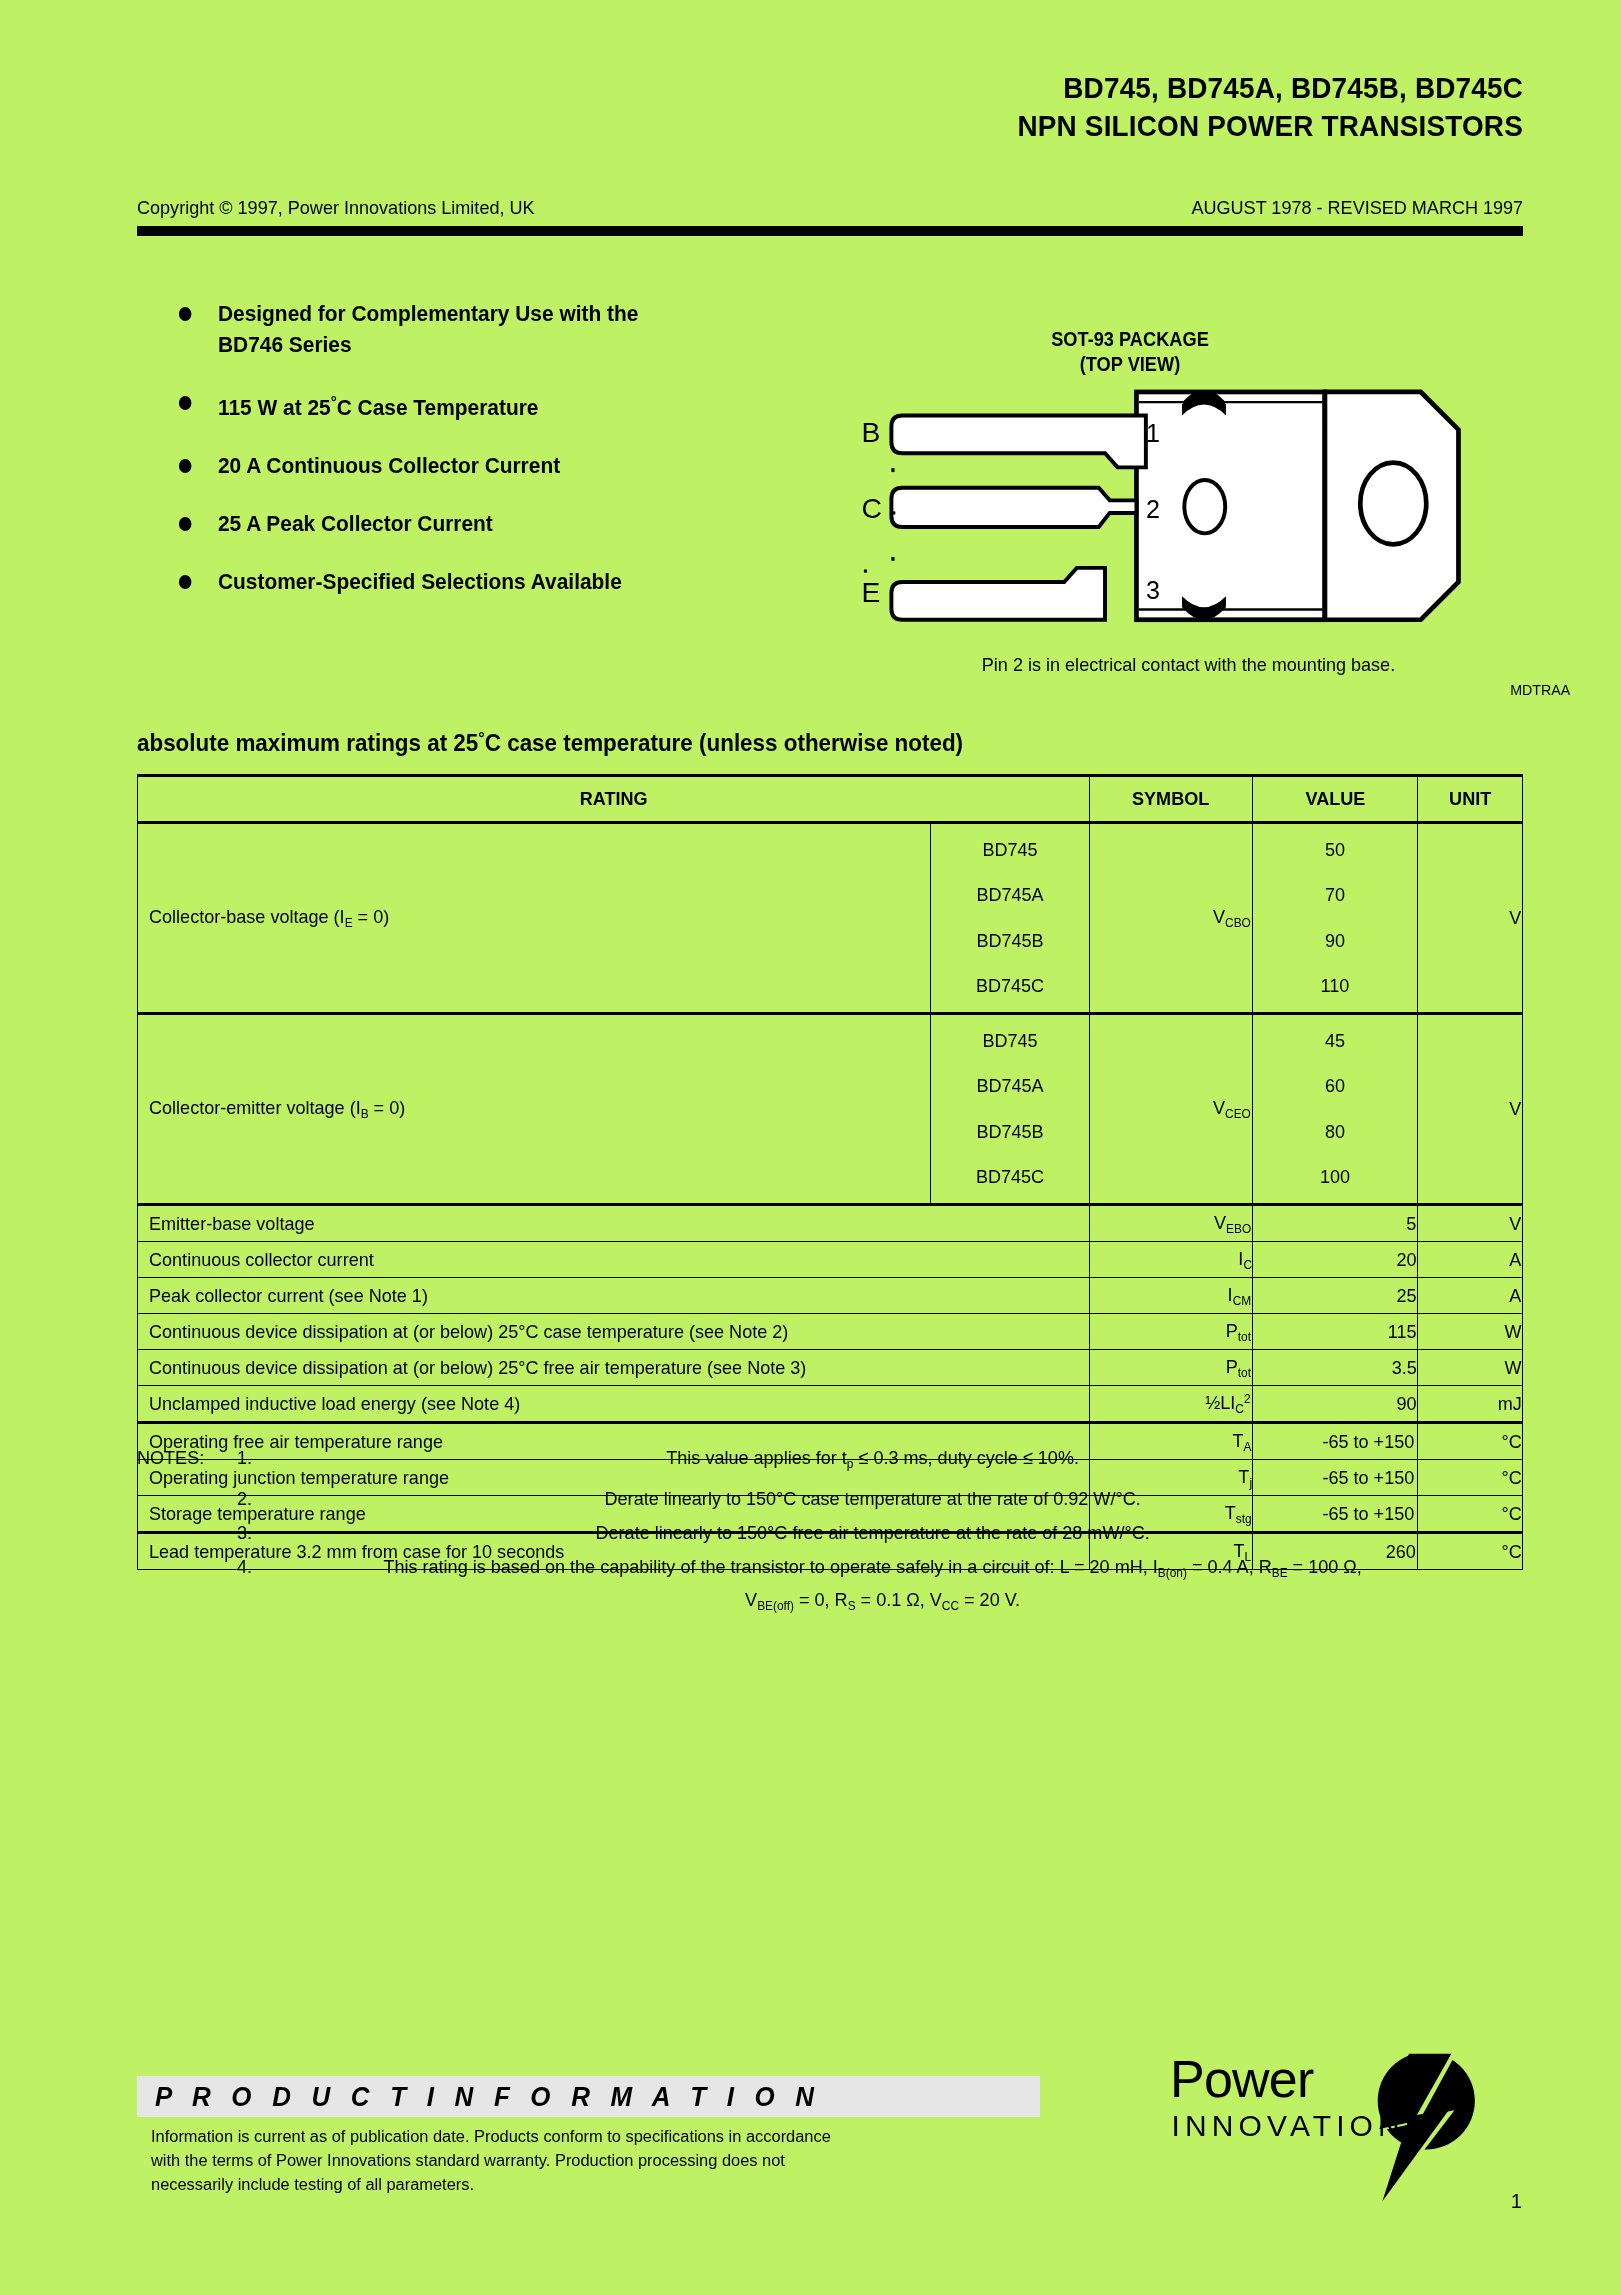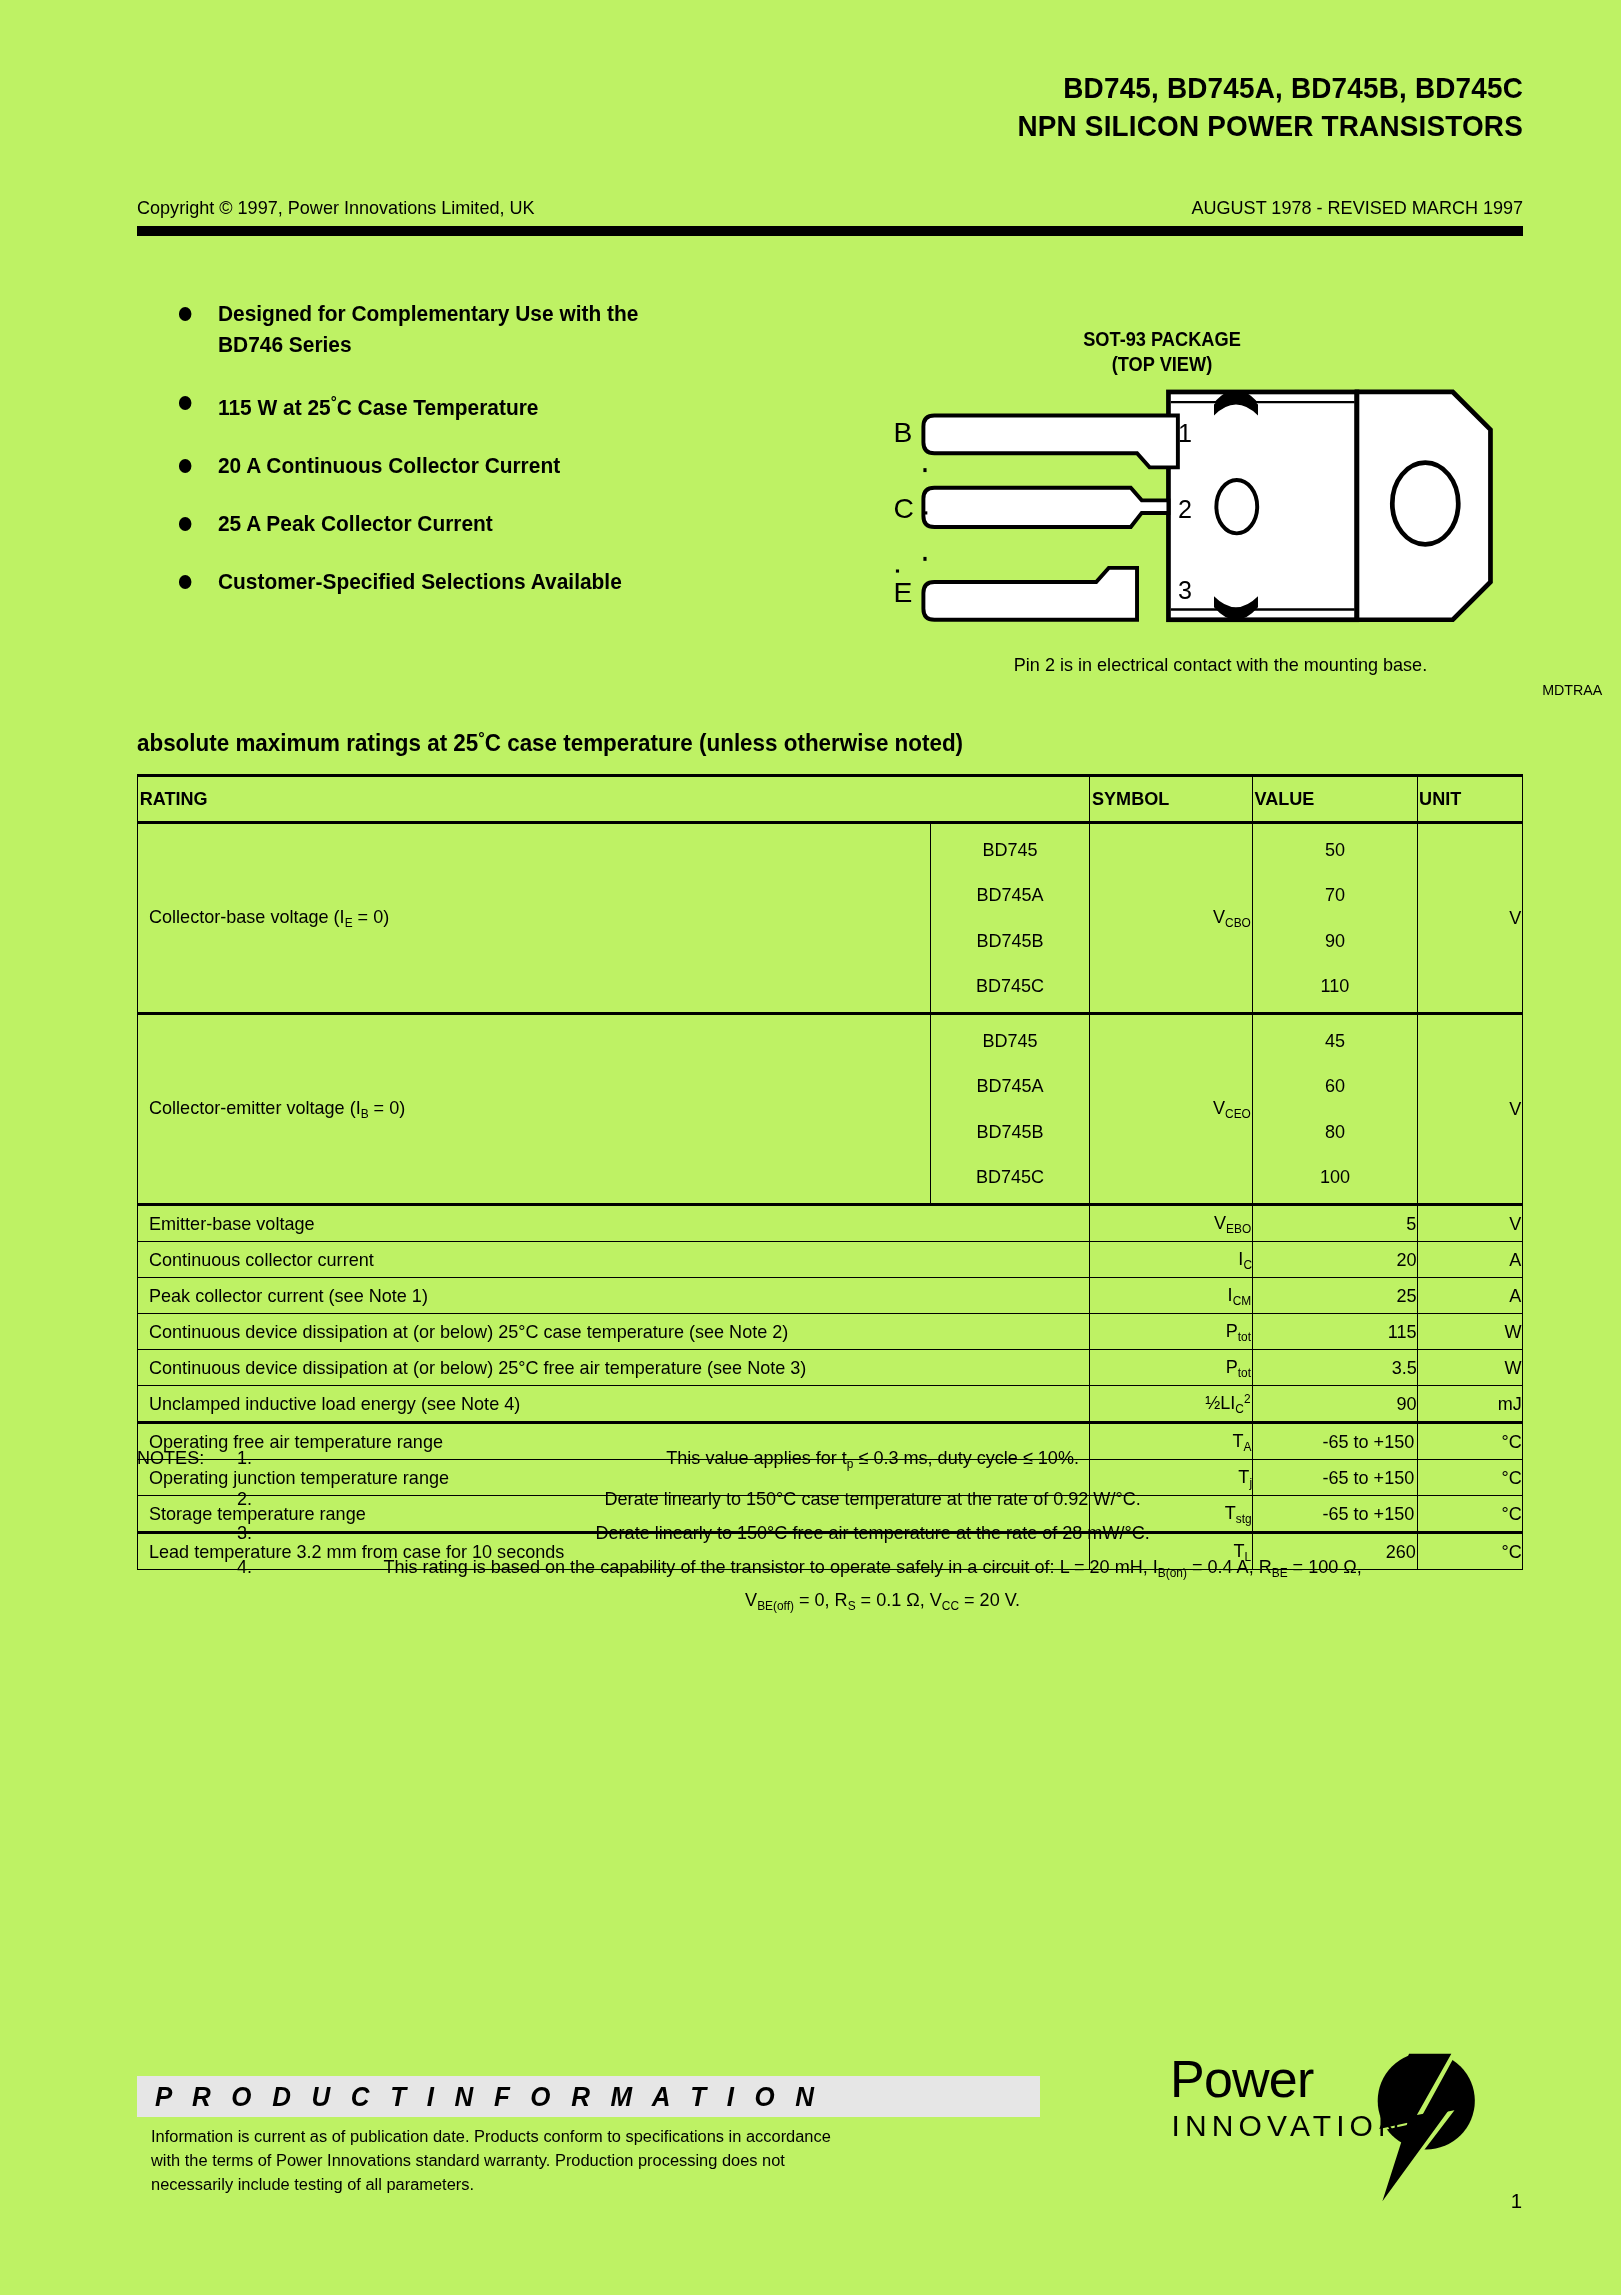--- a/index.html
+++ b/index.html
@@ -93,21 +93,21 @@
     width: 13.3px;
     height: 13.3px;
     border-radius: 50%;
     background: #000;
   }
   .feature .sup-deg { font-size: 0.72em; vertical-align: 0.44em; }
 
   
   .pkg {
     position: absolute;
-    left: 848px;
+    left: 816px;
     top: 318px;
     width: 754px;
     height: 393px;
   }
   .pkg-title {
     position: absolute;
     left: 0;
     top: 9.4px;
     width: 628px;
     text-align: center;
@@ -167,21 +167,21 @@
     font-weight: normal;
     vertical-align: middle;
   }
   .rt .c-rating  { width: 793px; }
   .rt .c-part    { width: 159px;  }
   .rt .c-symbol  { width: 163px;  }
   .rt .c-value   { width: 165px;  }
   .rt .c-unit    { width: 105px;  }
 
   .rt thead th {
-    text-align: left;
+    text-align: center;
     font-weight: bold;
     height: 44px;
     border-top: 3.9px solid #000;
     border-bottom: 3.9px solid #000;
     transform: none;
   }
   .rt thead th span { display: inline-block; transform: scaleX(0.95); }
 
   .rt td.lbl {
     padding-left: 11px;

